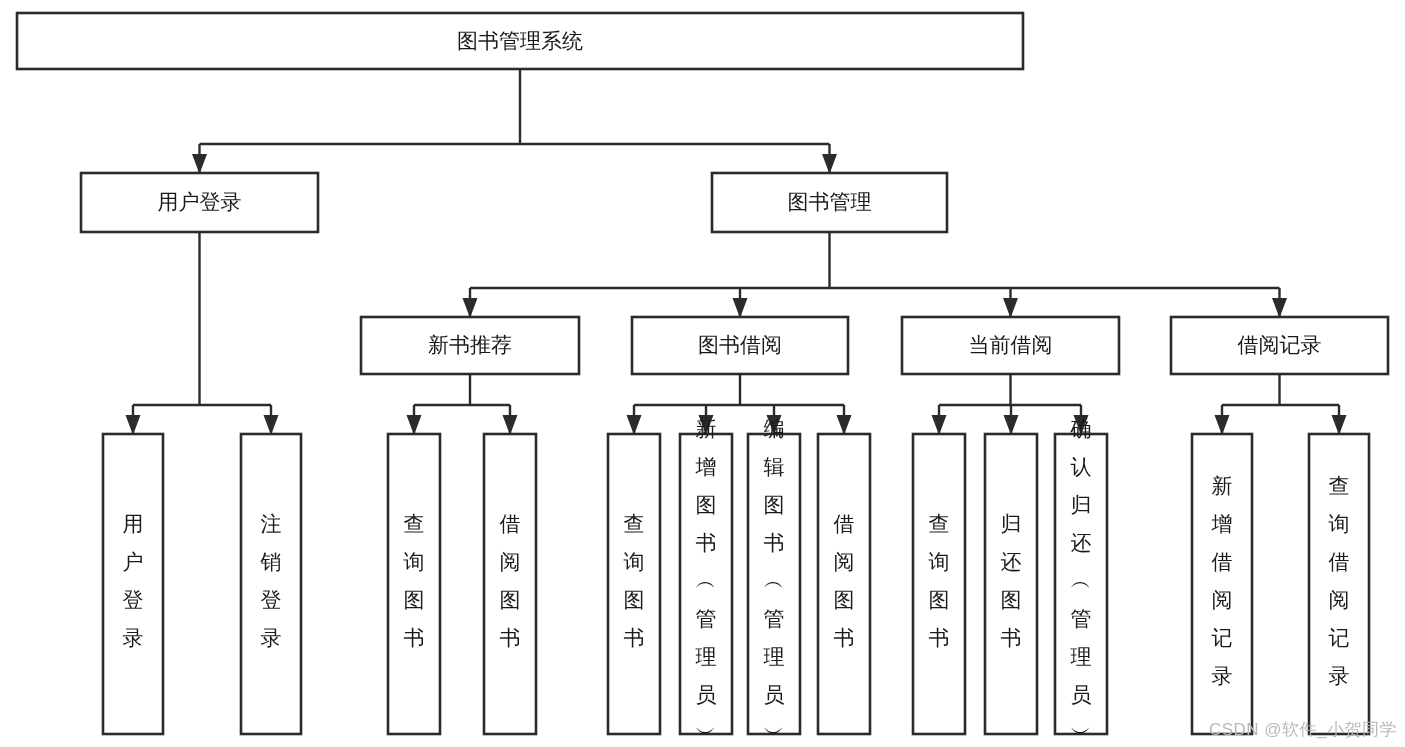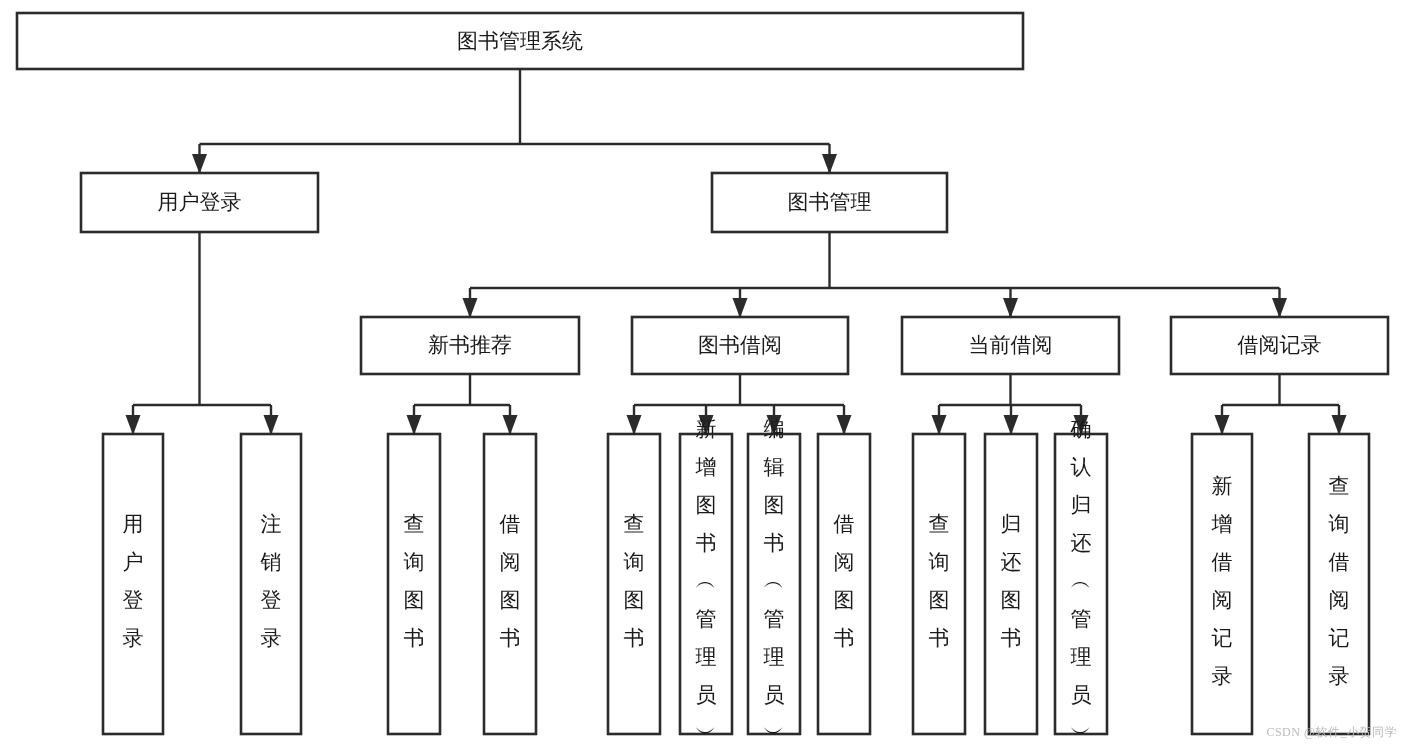--- a/index.html
+++ b/index.html
@@ -51,22 +51,22 @@
   .node-label-vert {
     fill: #1a1a1a;
     font-family: "Liberation Sans", "DejaVu Sans", sans-serif;
     font-size: 21px;
     text-anchor: middle;
   }
   .watermark {
     position: absolute;
     right: 8px;
     bottom: 6px;
-    font-family: Liberation Serif, serif;
-    font-size: 12px;
+    font-family: Liberation Sans, sans-serif;
+    font-size: 17px;
     color: #b9b9b9;
     letter-spacing: 0.5px;
     white-space: nowrap;
     user-select: none;
   }
 </style>
 </head>
 <body>
 
 <div id="diagram-root">

